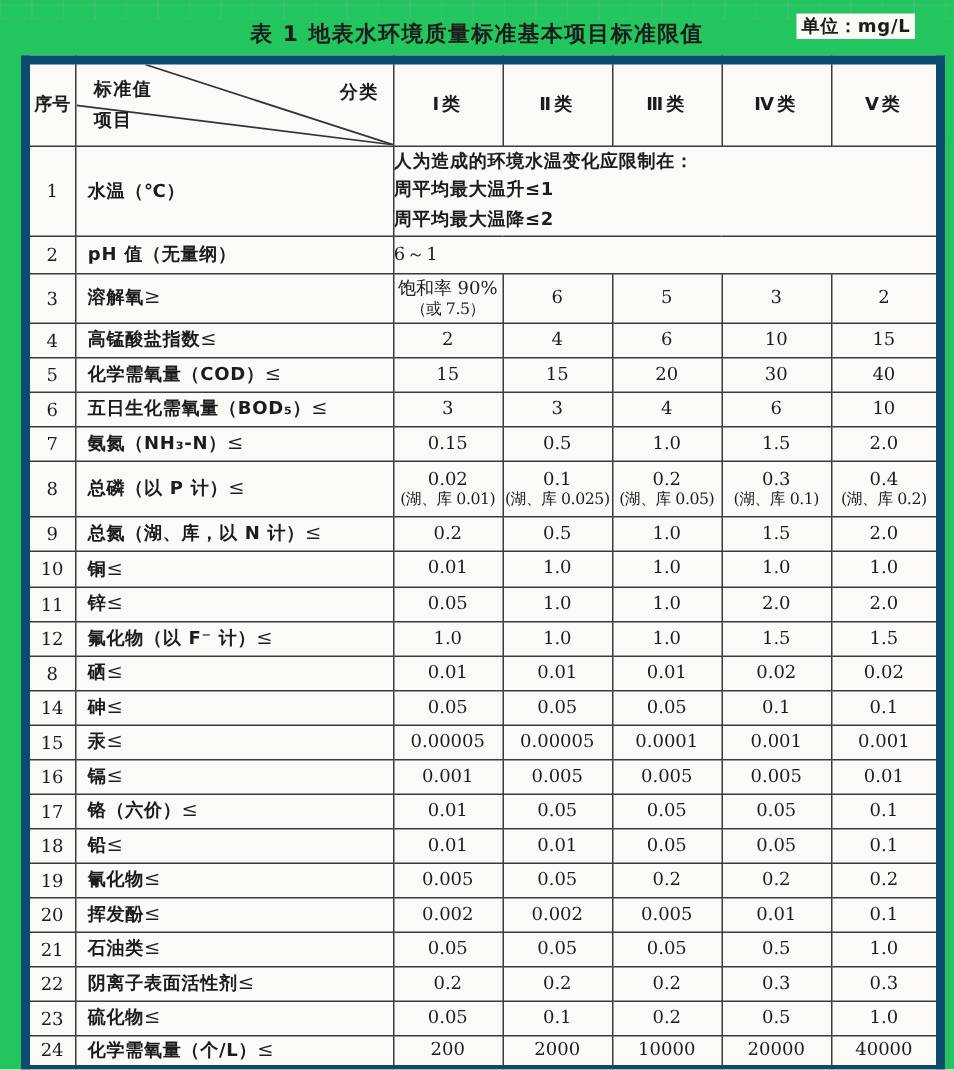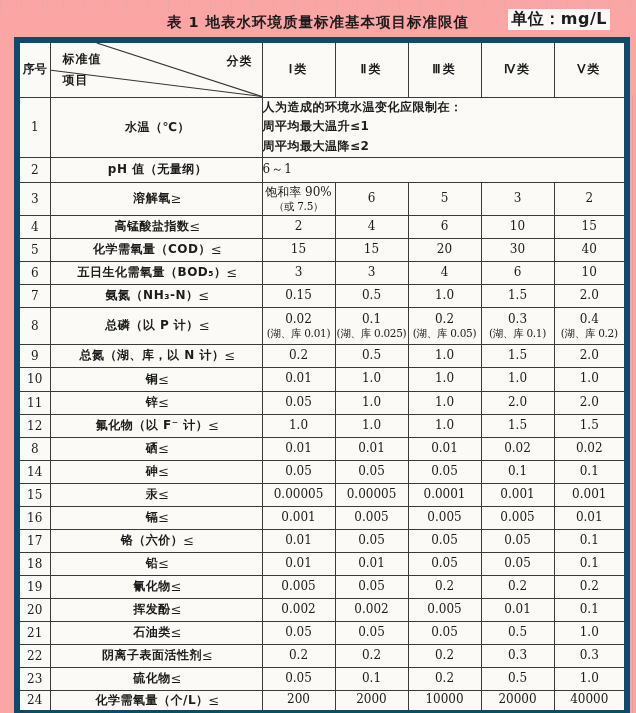--- a/index.html
+++ b/index.html
@@ -6,21 +6,21 @@
   body{
     background:#e8e7e3;
     font-family:"DejaVu Sans", sans-serif;
     color:#1c1c1c;
     -webkit-font-smoothing:antialiased;
   }
   .page{
     position:relative;
     width:636px;height:713px;
     margin:0 auto;
-    background:#fca5a5;
+    background:#22c55e;
     overflow:hidden;
   }
   .scan-texture{
     position:absolute;top:0;left:0;right:0;height:13px;
     background:
       repeating-linear-gradient(90deg, rgba(170,176,182,.28) 0 1px, transparent 1px 21px),
       repeating-linear-gradient(0deg, rgba(170,176,182,.22) 0 1px, transparent 1px 9px);
     opacity:.55;
   }
   .edge-line{
@@ -35,21 +35,21 @@
     position:absolute;
     left:0;right:0;top:13px;
     text-align:center;
     font-size:14.5px;
     font-weight:700;
     letter-spacing:1px;
   }
   .unit-label{
     position:absolute;
     right:26px;top:9px;
-    font-size:16px;
+    font-size:12px;
     font-weight:700;
     letter-spacing:.5px;
     background:#faf9f6;
     padding:0 3px;
   }
   table.std{
     position:absolute;
     left:14px;top:37px;
     width:611px;
     border-collapse:collapse;
@@ -72,21 +72,21 @@
   tbody tr{height:23px;}
   tbody tr:nth-of-type(1){height:60px;}
   tbody tr:nth-of-type(2){height:25px;}
   tbody tr:nth-of-type(3){height:33px;}
   tbody tr:nth-of-type(8){height:37px;}
   tbody tr:nth-of-type(10){height:24px;}
   .c-no{text-align:center;font-weight:700;}
   tbody .c-no{font-weight:400;font-family:"DejaVu Serif", serif;}
   .c-label{padding:0 0 0 8px;}
   .label-flex{
-    display:flex;justify-content:center;align-items:center;
+    display:flex;justify-content:flex-start;align-items:center;
     padding-right:5px;
   }
   .label-flex .lab{font-weight:700;letter-spacing:.5px;}
   .label-flex .sign{
     font-family:"DejaVu Serif", serif;
     font-size:13px;font-weight:400;
   }
   .c-val{
     text-align:center;
     font-family:"DejaVu Serif", serif;
@@ -101,21 +101,21 @@
     letter-spacing:.5px;
   }
   .c-merged.plain{font-weight:400;font-family:"DejaVu Serif", serif;letter-spacing:1px;}
   
   .diag{position:relative;}
   .diag svg{position:absolute;inset:0;width:100%;height:100%;}
   .diag .dh{position:absolute;font-weight:700;letter-spacing:1px;font-size:12px;}
   .dh-standard{top:8px;left:12px;}
   .dh-category{top:10px;right:9px;}
   .dh-item{bottom:8px;left:12px;}
-  .class-head{text-align:center;font-weight:700;letter-spacing:2px;font-family:Liberation Mono, monospace;}
+  .class-head{text-align:center;font-weight:700;letter-spacing:2px;}
 </style>
 </head>
 <body>
 
 <div class="page">
   <div class="scan-texture"></div>
   <div class="edge-line"></div>
 
   <div class="caption-bar">
     <div class="table-title">表 1  地表水环境质量标准基本项目标准限值</div>

